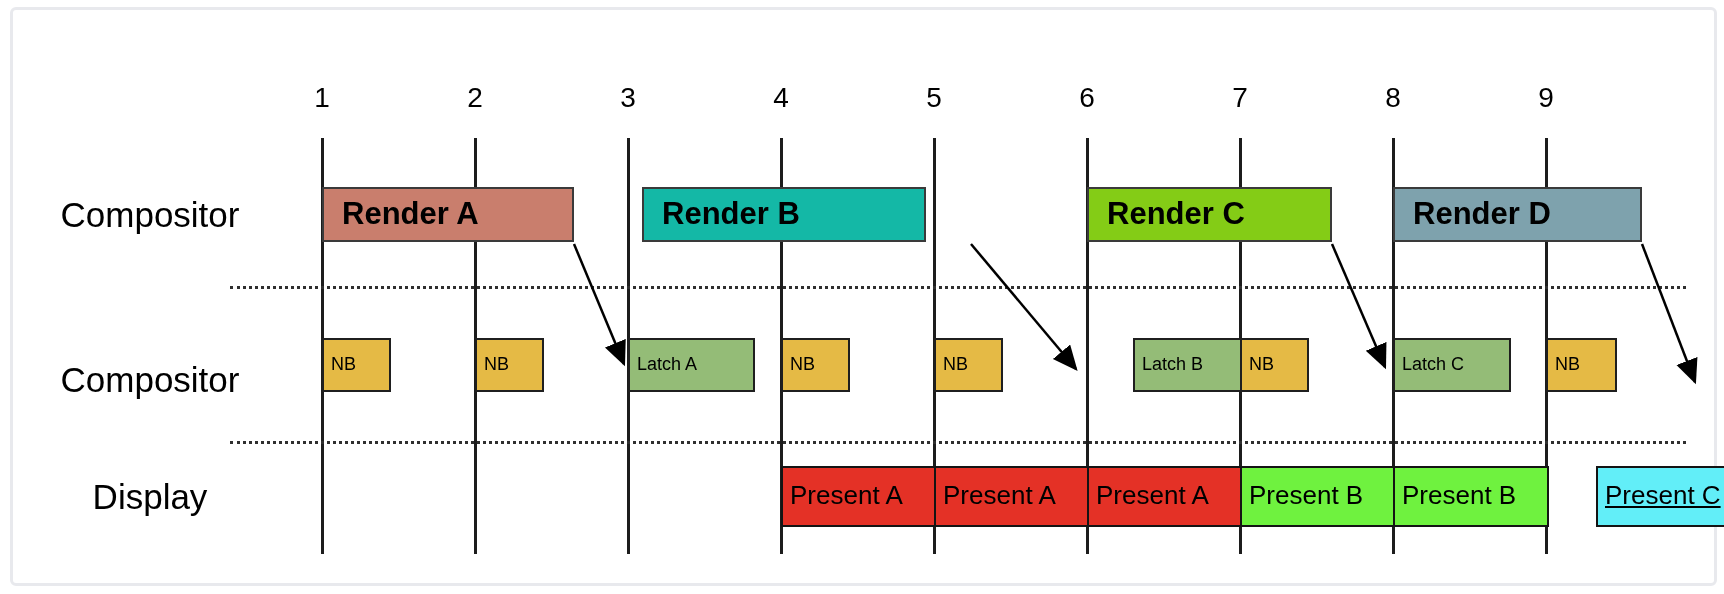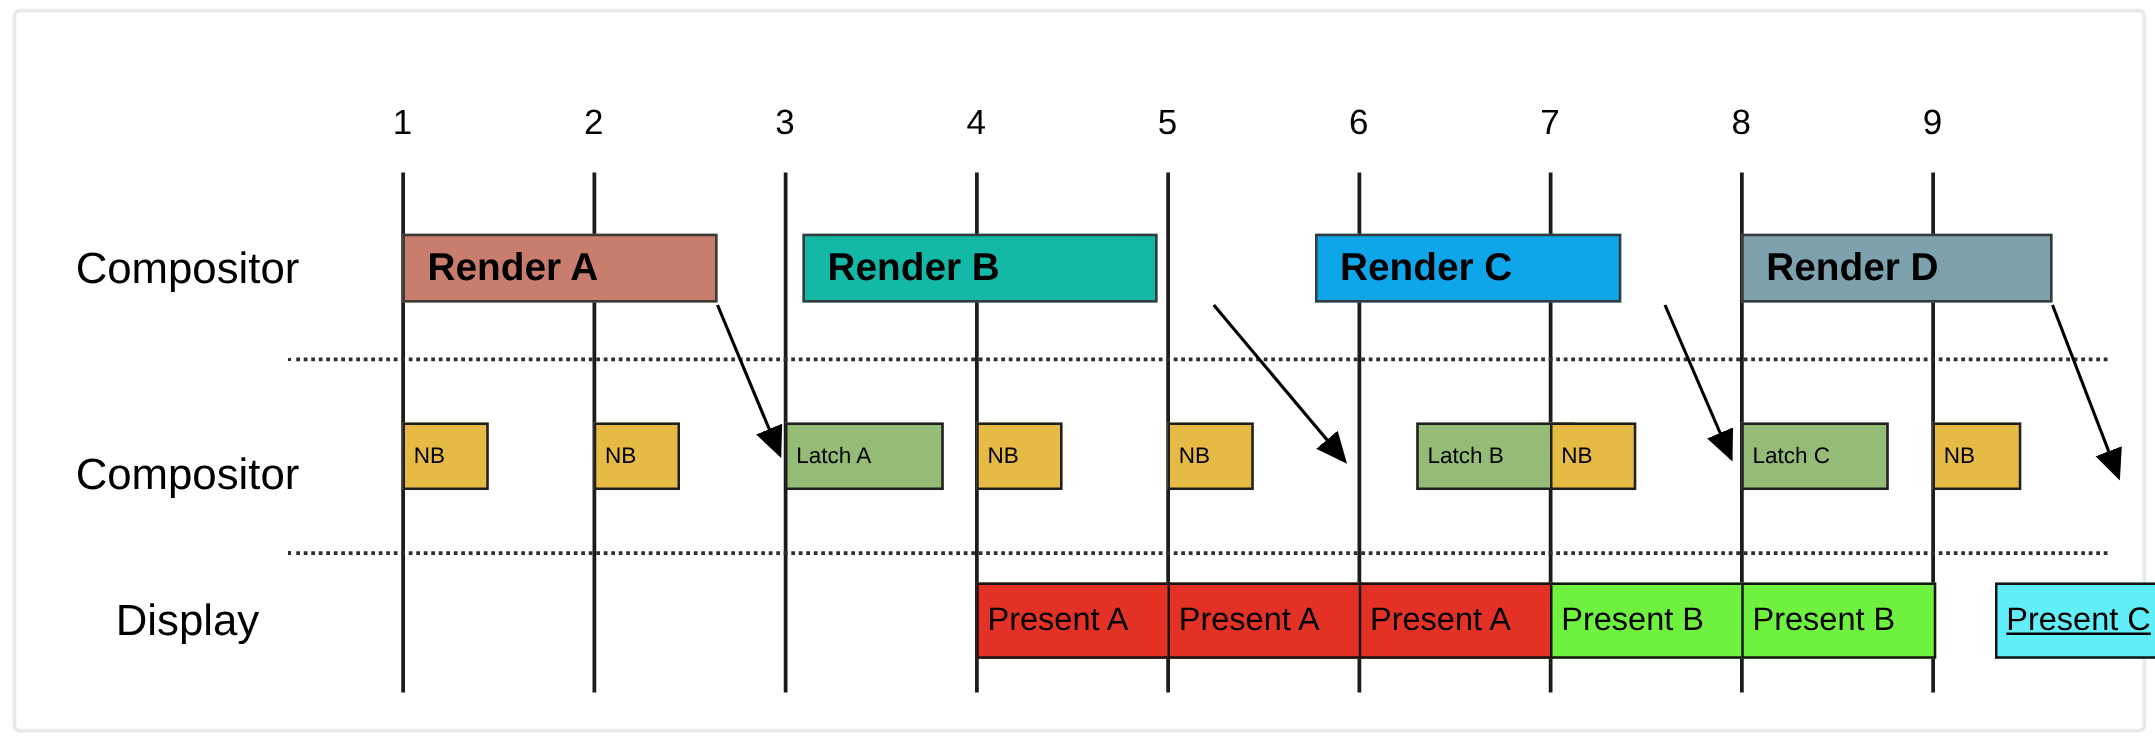--- a/index.html
+++ b/index.html
@@ -52,21 +52,21 @@
 
   <div class="dotline" style="top:286px;"></div>
   <div class="dotline" style="top:441px;"></div>
 
   <div class="lane-label" style="top:195px;">Compositor</div>
   <div class="lane-label" style="top:360px;">Compositor</div>
   <div class="lane-label" style="top:477px;">Display</div>
 
   <div class="block app" style="left: 322px; width: 252px; background: rgb(201, 126, 109);">Render A</div>
   <div class="block app" style="left: 628px; width: 284px; background: #14b8a6; margin-left: 14px;">Render B</div>
-  <div class="block app" style="left: 1052px; width: 245px; background: #0ea5e9;">Render C</div>
+  <div class="block app" style="left: 1087px; width: 245px; background: #84cc16;">Render C</div>
   <div class="block app" style="left: 1393px; width: 249px; background: rgb(126, 162, 173);">Render D</div>
 
   <div class="block comp" style="left: 322px; width: 69px; background: rgb(229, 186, 69);">NB</div>
   <div class="block comp" style="left: 475px; width: 69px; background: rgb(229, 186, 69);">NB</div>
   <div class="block comp" style="left: 628px; width: 127px; background: rgb(148, 188, 119);">Latch A</div>
   <div class="block comp" style="left: 781px; width: 69px; background: rgb(229, 186, 69);">NB</div>
   <div class="block comp" style="left: 934px; width: 69px; background: rgb(229, 186, 69);">NB</div>
   <div class="block comp" style="left: 1087px; width: 127px; background: rgb(148, 188, 119); margin-left: 46px;">Latch B</div>
   <div class="block comp" style="left: 1240px; width: 69px; background: rgb(229, 186, 69);">NB</div>
   <div class="block comp" style="left: 1393px; width: 118px; background: rgb(148, 188, 119);">Latch C</div>

